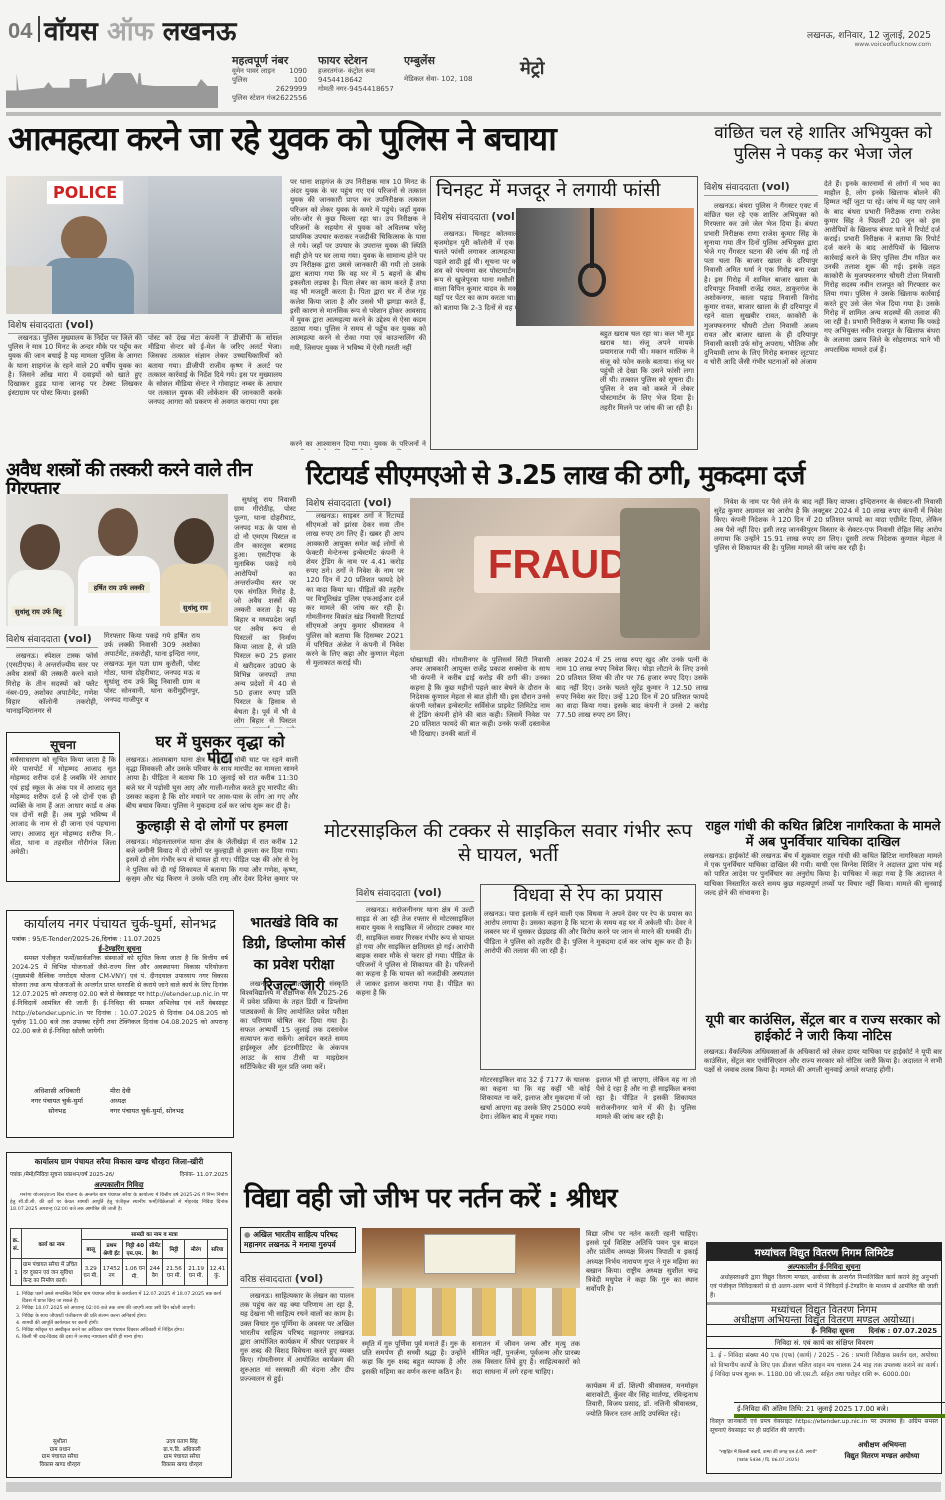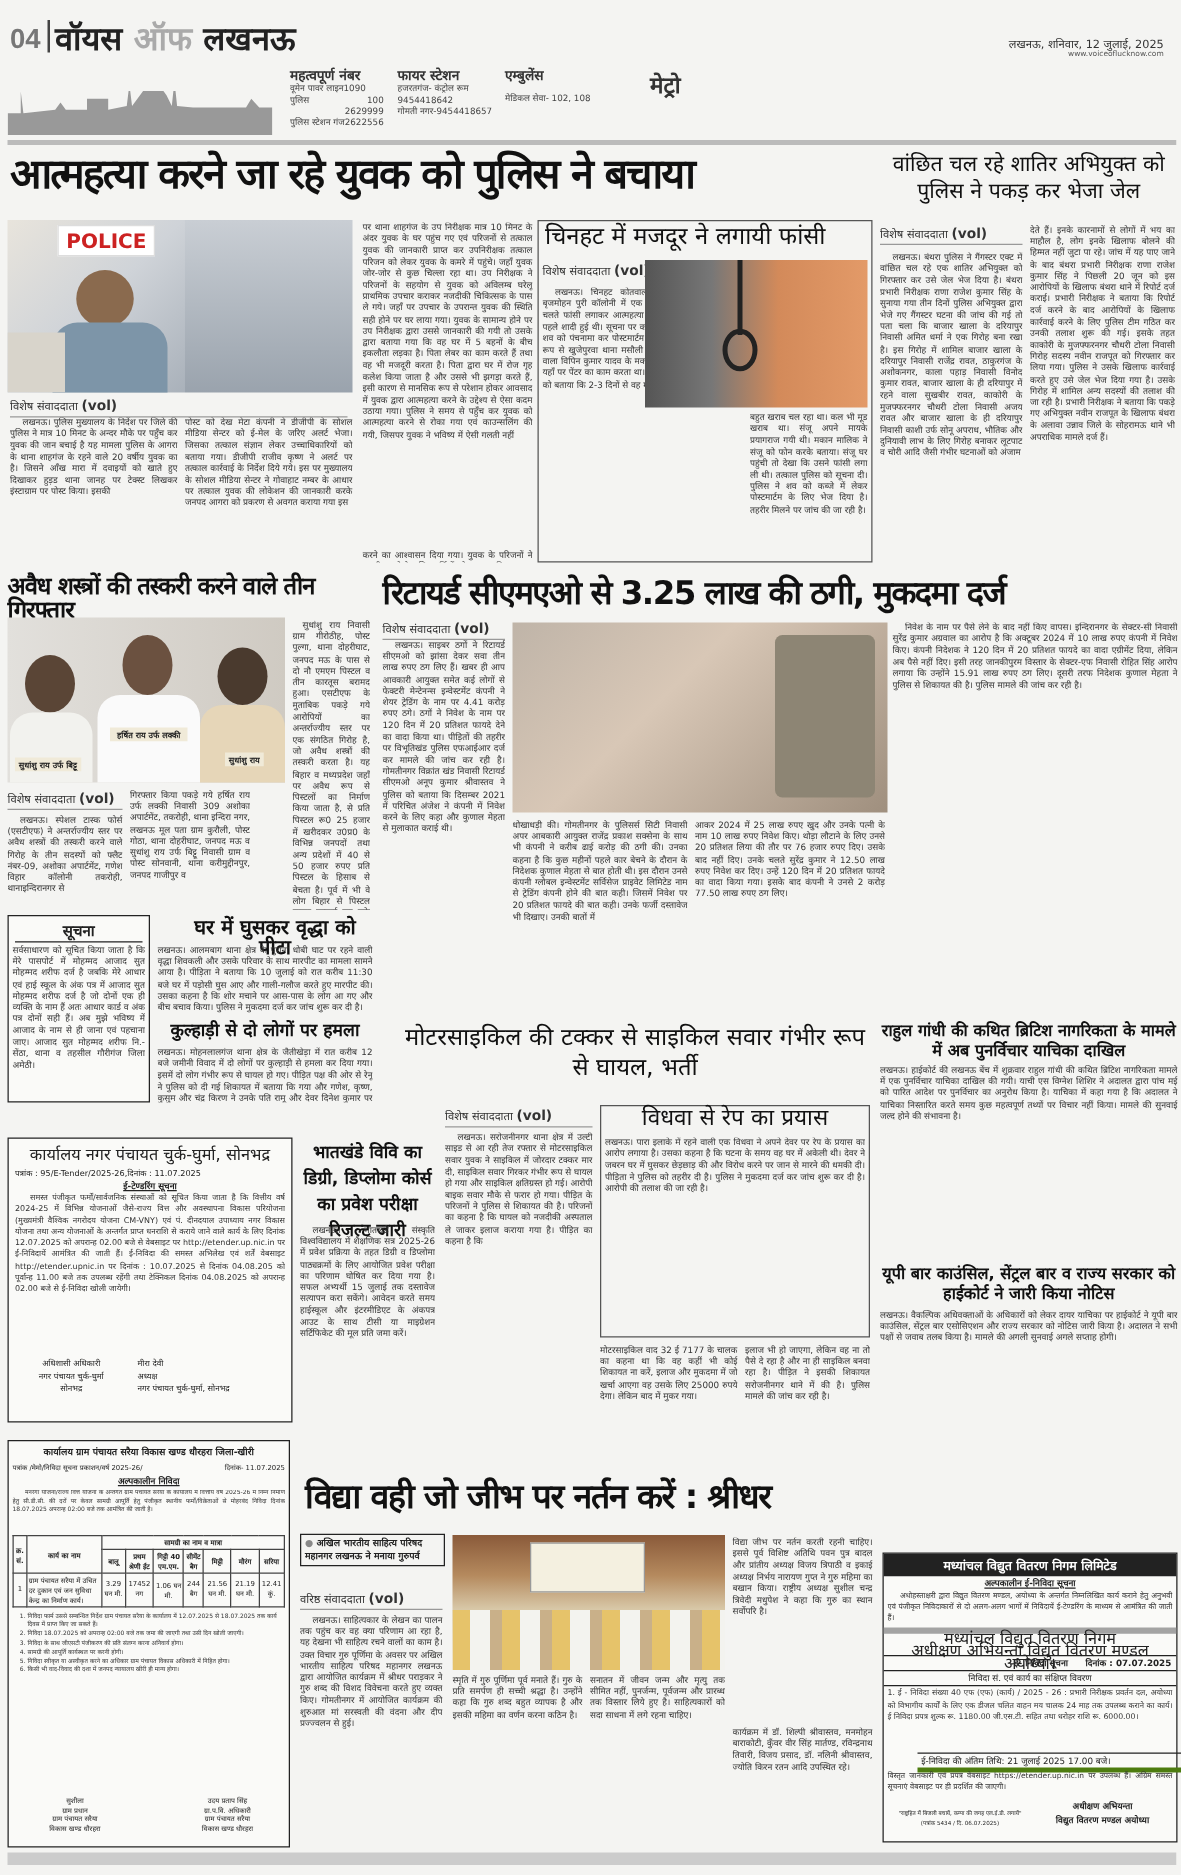--- a/index.html
+++ b/index.html
@@ -35,21 +35,21 @@
 <div class="abs" style="left:38px;top:16px;width:2px;height:26px;background:#444"></div>
 <div class="abs masthead-title">
   <span>वॉयस</span>
   <span class="light">ऑफ</span>
   <span>लखनऊ</span>
 </div>
 <div class="abs skyline"></div>
 
 <div class="abs" style="left:232px;top:52px;width:75px">
   <div class="infohead">महत्वपूर्ण नंबर</div>
-  <div class="infotxt" style="display:flex;justify-content:flex-start">
+  <div class="infotxt" style="display:flex;justify-content:space-between">
       <span>वूमेन पावर लाइन</span>
       <span>1090</span>
     </div>
   <div class="infotxt" style="display:flex;justify-content:space-between">
       <span>पुलिस</span>
       <span>100</span>
     </div>
   <div class="infotxt" style="display:flex;justify-content:space-between">
       <span></span>
       <span>2629999</span>
@@ -117,20 +117,21 @@
 </div>
 <div class="abs byline" style="left:6px;top:632px;width:92px"><span>विशेष संवाददाता</span> <b>(vol)</b></div>
 <div class="abs body" style="left:6px;top:652px;width:92px;height:76px;text-indent:10px">लखनऊ। स्पेशल टास्क फोर्स (एसटीएफ) ने अन्तर्राज्यीय स्तर पर अवैध शस्त्रों की तस्करी करने वाले गिरोह के तीन सदस्यों को फ्लैट नंबर-09, अशोका अपार्टमेंट, गणेश विहार कॉलोनी तकरोही, थानाइन्दिरानगर से</div>
 <div class="abs body" style="left:104px;top:632px;width:96px;height:96px">गिरफ्तार किया पकड़े गये हर्षित राय उर्फ लक्की निवासी 309 अशोका अपार्टमेंट, तकरोही, थाना इन्दिरा नगर, लखनऊ मूल पता ग्राम कुरौली, पोस्ट गोठा, थाना दोहरीघाट, जनपद मऊ व सुधांशु राय उर्फ बिट्टू निवासी ग्राम व पोस्ट सोनवानी, थाना करीमुद्दीनपुर, जनपद गाजीपुर व</div>
 <div class="abs body" style="left:234px;top:496px;width:62px;height:232px;text-indent:8px">सुधांशु राय निवासी ग्राम गीरोठीह, पोस्ट पुल्गा, थाना दोहरीघाट, जनपद मऊ के पास से दो नौ एमएम पिस्टल व तीन कारतूस बरामद हुआ। एसटीएफ के मुताबिक पकड़े गये आरोपियों का अन्तर्राज्यीय स्तर पर एक संगठित गिरोह है, जो अवैध शस्त्रों की तस्करी करता है। यह बिहार व मध्यप्रदेश जहाँ पर अवैध रूप से पिस्टलों का निर्माण किया जाता है, से प्रति पिस्टल रू0 25 हजार में खरीदकर उ0प्र0 के विभिन्न जनपदों तथा अन्य प्रदेशों में 40 से 50 हजार रुपए प्रति पिस्टल के हिसाब से बेचता है। पूर्व में भी वे लोग बिहार से पिस्टल लाकर सप्लाई कर चुके हैं पकड़े गये आरोपियों को सम्बन्धित के थाना इन्दिरानगर में दाखिल कर आगे की कार्रवाई की जा रही है।</div>
 
 <div class="abs h1" style="left:306px;top:462px;font-size:26px;letter-spacing:-1.2px;width:636px">रिटायर्ड सीएमएओ से 3.25 लाख की ठगी, मुकदमा दर्ज</div>
 <div class="abs byline" style="left:306px;top:496px;width:98px"><span>विशेष संवाददाता</span> <b>(vol)</b></div>
 <div class="abs body" style="left:306px;top:512px;width:98px;height:286px;text-indent:10px">लखनऊ। साइबर ठगों ने रिटायर्ड सीएमओ को झांसा देकर सवा तीन लाख रुपए ठग लिए हैं। खबर ही आप आवकारी आयुक्त समेत कई लोगों से फेक्टरी मेन्टेनन्स इन्वेस्टमेंट कंपनी ने शेयर ट्रेडिंग के नाम पर 4.41 करोड़ रुपए ठगे। ठगों ने निवेश के नाम पर 120 दिन में 20 प्रतिशत फायदे देने का वादा किया था। पीड़ितों की तहरीर पर विभूतिखंड पुलिस एफआईआर दर्ज कर मामले की जांच कर रही है। गोमतीनगर विक्रांत खंड निवासी रिटायर्ड सीएमओ अनूप कुमार श्रीवास्तव ने पुलिस को बताया कि दिसम्बर 2021 में परिचित अंजेश ने कंपनी में निवेश करने के लिए कहा और कुणाल मेहता से मुलाकात कराई थी।</div>
 <div class="abs photo" style="left:410px;top:498px;width:300px;height:152px;background:linear-gradient(135deg,#bfb4a8,#d8c7b6 40%,#9f8f7e)">
+  <div style="position:absolute;left:64px;top:38px;background:#f0e2d4;padding:6px 14px;border-radius:4px"><span class="fraud">FRAUD</span></div>
   <div style="position:absolute;right:10px;top:10px;width:80px;height:130px;background:#8d8574;border-radius:6px"></div>
 </div>
 <div class="abs body" style="left:410px;top:656px;width:140px;height:142px">धोखाधड़ी की। गोमतीनगर के पुलिसर्स सिटी निवासी अपर आबकारी आयुक्त राजेंद्र प्रकाश सक्सेना के साथ भी कंपनी ने करीब ढाई करोड़ की ठगी की। उनका कहना है कि कुछ महीनों पहले कार बेचने के दौरान के निदेशक कुणाल मेहता से बात होती थी। इस दौरान उनसे कंपनी ग्लोबल इन्वेस्टमेंट सर्विसेज प्राइवेट लिमिटेड नाम से ट्रेडिंग कंपनी होने की बात कही। जिसमें निवेश पर 20 प्रतिशत फायदे की बात कही। उनके फर्जी दस्तावेज भी दिखाए। उनकी बातों में</div>
 <div class="abs body" style="left:556px;top:656px;width:152px;height:142px">आकर 2024 में 25 लाख रुपए खुद और उनके पत्नी के नाम 10 लाख रुपए निवेश किए। थोड़ा लौटाने के लिए उनसे 20 प्रतिशत लिया की तौर पर 76 हजार रुपए दिए। उसके बाद नहीं दिए। उनके चलते सुरेंद्र कुमार ने 12.50 लाख रुपए निवेश कर दिए। उन्हें 120 दिन में 20 प्रतिशत फायदे का वादा किया गया। इसके बाद कंपनी ने उनसे 2 करोड़ 77.50 लाख रुपए ठग लिए।</div>
 <div class="abs body" style="left:714px;top:498px;width:228px;height:300px;text-indent:10px">निवेश के नाम पर पैसे लेने के बाद नहीं किए वापस। इन्दिरानगर के सेक्टर-सी निवासी सुरेंद्र कुमार अग्रवाल का आरोप है कि अक्टूबर 2024 में 10 लाख रुपए कंपनी में निवेश किए। कंपनी निदेशक ने 120 दिन में 20 प्रतिशत फायदे का वादा एग्रीमेंट दिया, लेकिन अब पैसे नहीं दिए। इसी तरह जानकीपुरम विस्तार के सेक्टर-एफ निवासी रोहित सिंह आरोप लगाया कि उन्होंने 15.91 लाख रुपए ठग लिए। दूसरी तरफ निदेशक कुणाल मेहता ने पुलिस से शिकायत की है। पुलिस मामले की जांच कर रही है।</div>
 
 <div class="abs box" style="left:6px;top:732px;width:114px;height:150px"></div>
 <div class="abs" style="left:12px;top:736px;width:102px;text-align:center;font-size:12px;font-weight:bold;border-bottom:1px solid #222">सूचना</div>
 <div class="abs body" style="left:10px;top:756px;width:106px;height:124px">सर्वसाधारण को सूचित किया जाता है कि मेरे पासपोर्ट में मोहम्मद आजाद सुत मोहम्मद शरीफ दर्ज है जबकि मेरे आधार एवं हाई स्कूल के अंक पत्र में आजाद सुत मोहम्मद शरीफ दर्ज है जो दोनों एक ही व्यक्ति के नाम हैं अतः आधार कार्ड व अंक पत्र दोनों सही हैं। अब मुझे भविष्य में आजाद के नाम से ही जाना एवं पहचाना जाए। आजाद सुत मोहम्मद शरीफ नि.- सेंठा, थाना व तहसील गौरीगंज जिला अमेठी।</div>
 
@@ -246,21 +247,21 @@
 </div>
 <div class="abs body" style="left:362px;top:1340px;width:104px;height:152px">स्मृति में गुरु पूर्णिमा पूर्व मनाते हैं। गुरु के प्रति समर्पण ही सच्ची श्रद्धा है। उन्होंने कहा कि गुरु शब्द बहुत व्यापक है और इसकी महिमा का वर्णन करना कठिन है।</div>
 <div class="abs body" style="left:472px;top:1340px;width:108px;height:152px">सनातन में जीवन जन्म और मृत्यु तक सीमित नहीं, पुनर्जन्म, पूर्वजन्म और प्रारब्ध तक विस्तार लिये हुए है। साहित्यकारों को सदा साधना में लगे रहना चाहिए।</div>
 <div class="abs body" style="left:586px;top:1230px;width:112px;height:150px">विद्या जीभ पर नर्तन करती रहनी चाहिए। इससे पूर्व विशिष्ट अतिथि पवन पुत्र बादल और प्रांतीय अध्यक्ष विजय त्रिपाठी व इकाई अध्यक्ष निर्भय नारायण गुप्त ने गुरु महिमा का बखान किया। राष्ट्रीय अध्यक्ष सुशील चन्द्र त्रिवेदी मधुपेश ने कहा कि गुरु का स्थान सर्वोपरि है।</div>
 <div class="abs body" style="left:586px;top:1382px;width:112px;height:110px">कार्यक्रम में डॉ. शिल्पी श्रीवास्तव, मनमोहन बाराकोटी, कुँवर वीर सिंह मार्तण्ड, रविन्द्रनाथ तिवारी, विजय प्रसाद, डॉ. नलिनी श्रीवास्तव, ज्योति किरन रतन आदि उपस्थित रहे।</div>
 
 <div class="abs box" style="left:706px;top:1242px;width:236px;height:232px"></div>
 <div class="abs noticehead dark" style="left:707px;top:1243px;width:234px;padding:2px 4px;font-size:10px">मध्यांचल विद्युत वितरण निगम लिमिटेड</div>
 <div class="abs" style="left:710px;top:1262px;width:228px;text-align:center;font-size:7px;font-weight:bold;text-decoration:underline">अल्पकालीन ई-निविदा सूचना</div>
 <div class="abs body" style="left:710px;top:1272px;width:228px;height:28px;font-size:6px;line-height:9px;text-indent:10px">अधोहस्ताक्षरी द्वारा विद्युत वितरण मण्डल, अयोध्या के अन्तर्गत निम्नलिखित कार्य कराने हेतु अनुभवी एवं पंजीकृत निविदाकारों से दो अलग-अलग भागों में निविदायें ई-टेण्डरिंग के माध्यम से आमंत्रित की जाती हैं।</div>
-<div class="abs" style="left:707px;top:1302px;width:234px;border-top:5px solid #a3a3a3;text-align:center;font-size:13px;line-height:10px">
+<div class="abs" style="left:707px;top:1302px;width:234px;border-top:3px solid #a3a3a3;text-align:center;font-size:10px;line-height:10px">
   <div>मध्यांचल विद्युत वितरण निगम</div>
   <div>अधीक्षण अभियन्ता विद्युत वितरण मण्डल अयोध्या।</div>
 </div>
 <div class="abs" style="left:707px;top:1324px;width:234px;border-top:1px solid #222;font-size:7px;display:flex;justify-content:flex-end;gap:14px;padding:1px 4px;font-weight:bold">
     <span>ई- निविदा सूचना</span>
     <span>दिनांक : 07.07.2025</span>
   </div>
 <div class="abs" style="left:707px;top:1336px;width:234px;border-top:1px solid #222;border-bottom:1px solid #222;text-align:center;font-size:7px;padding:1px 0">निविदा सं. एवं कार्य का संक्षिप्त विवरण</div>
 <div class="abs body" style="left:710px;top:1350px;width:228px;height:50px;font-size:6.2px;line-height:9.6px">1.  ई - निविदा संख्या 40 एफ (एफ) (कार्य) / 2025 - 26 : प्रभारी निरीक्षक प्रवर्तन दल, अयोध्या को विभागीय कार्यों के लिए एक डीजल चलित वाहन मय चालक 24 माह तक उपलब्ध कराने का कार्य। ई निविदा प्रपत्र शुल्क रू. 1180.00 जी.एस.टी. सहित तथा धरोहर राशि रू. 6000.00।</div>
 <div class="abs" style="left:734px;top:1402px;width:234px;border-top:1px solid #222;border-bottom:4px solid #4d7c0f;font-size:7px;font-weight:normal;padding:1px 3px">ई-निविदा की अंतिम तिथि: 21 जुलाई 2025 17.00 बजे।</div>

